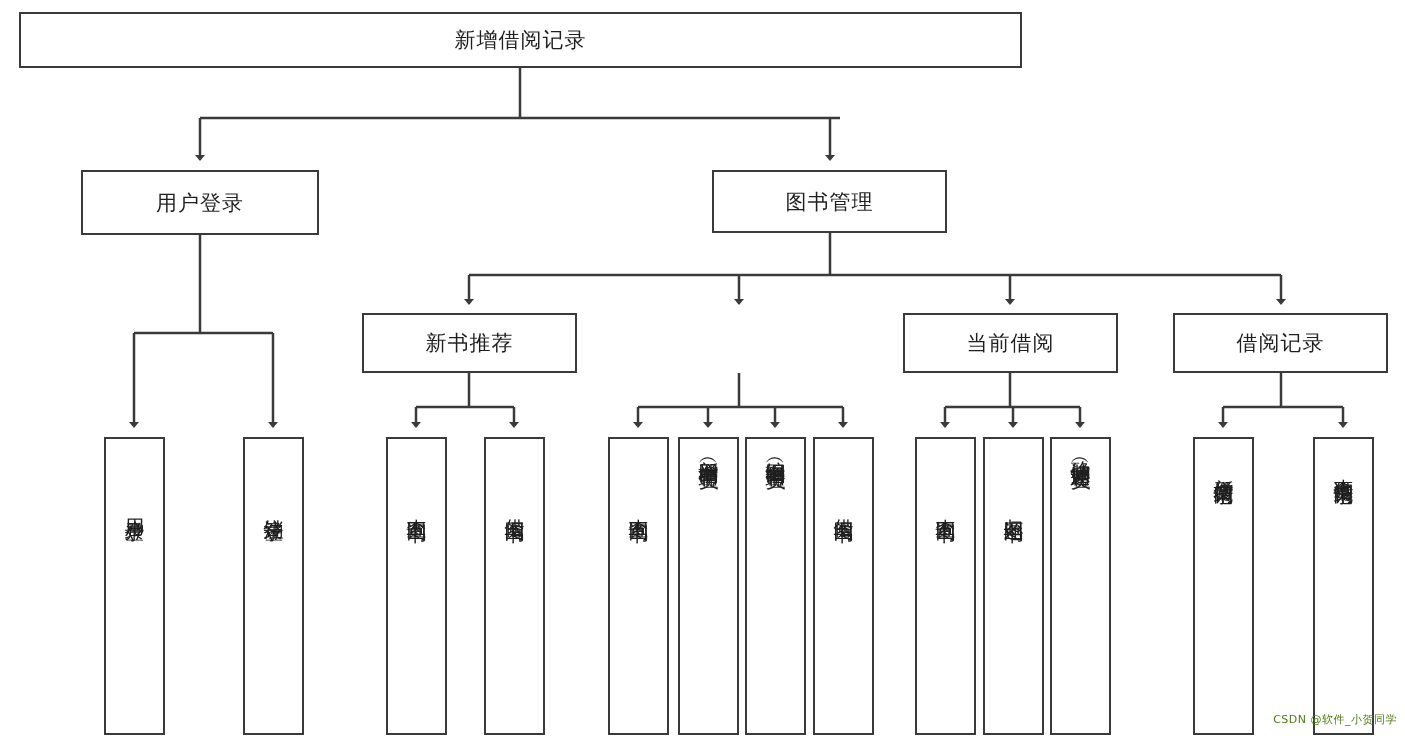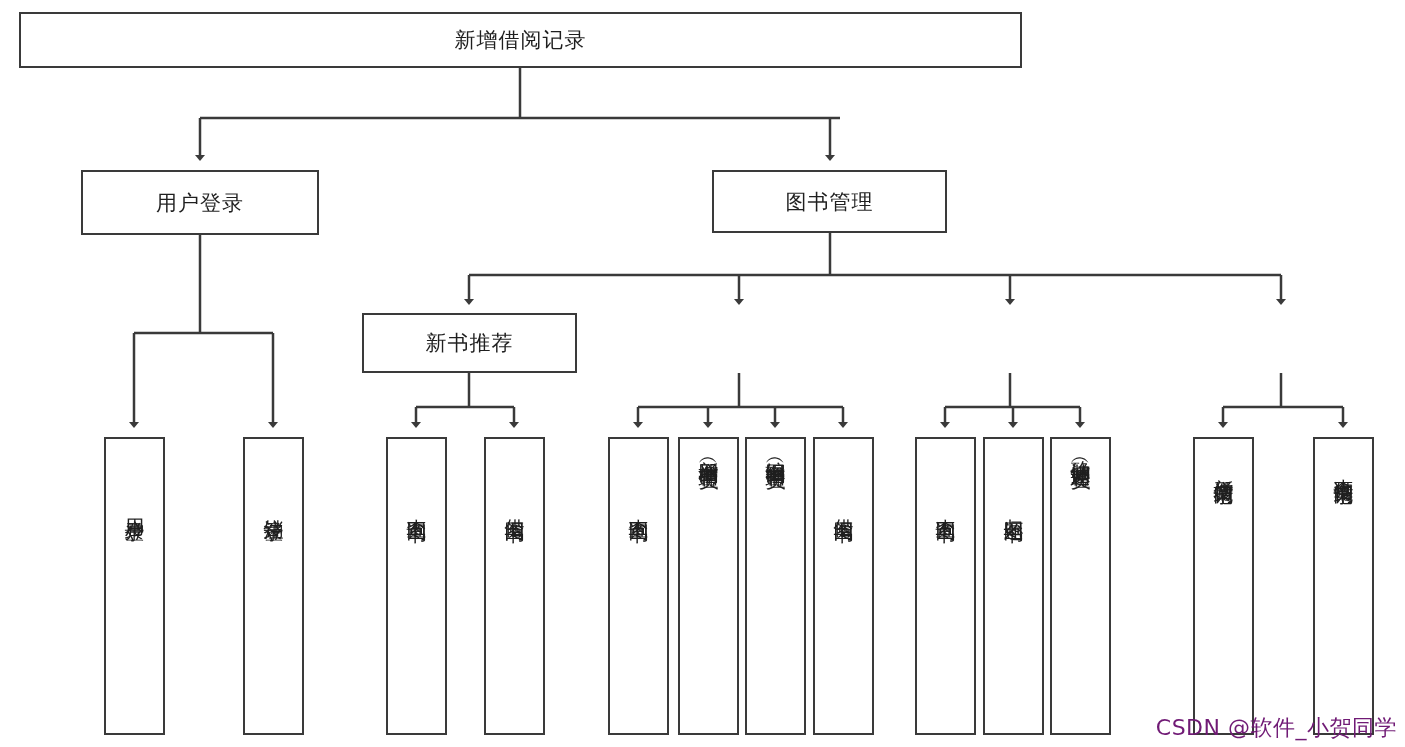--- a/index.html
+++ b/index.html
@@ -59,23 +59,23 @@
   }
   .node.v.pad-top .vtext {
     margin-top: 58px;
   }
   .node.v.pad-top2 .vtext {
     margin-top: 18px;
   }
   .watermark {
     position: absolute;
     right: 8px;
-    bottom: 4px;
-    font-size: 22px;
-    color: #701a75;
+    bottom: 20px;
+    font-size: 11px;
+    color: #4d7c0f;
     letter-spacing: 0.5px;
     white-space: nowrap;
   }
 </style>
 </head>
 <body>
 
 <div id="canvas">
 
   <svg id="edges" viewBox="0 0 1405 747" xmlns="http://www.w3.org/2000/svg">
@@ -135,20 +135,26 @@
   <div class="node h" style="left:81px; top:170px; width:238px; height:65px;">
     <span>用户登录</span>
   </div>
   <div class="node h" style="left:712px; top:170px; width:235px; height:63px;">
     <span>图书管理</span>
   </div>
 
   <div class="node h" style="left:362px; top:313px; width:215px; height:60px;">
     <span>新书推荐</span>
   </div>
+  <div class="node h" style="left:903px; top:313px; width:215px; height:60px;">
+    <span>当前借阅</span>
+  </div>
+  <div class="node h" style="left:1173px; top:313px; width:215px; height:60px;">
+    <span>借阅记录</span>
+  </div>
 
   <div class="node v pad-top" style="left:104px; top:437px; width:61px; height:298px;">
     <span class="vtext">用户登录</span>
   </div>
   <div class="node v pad-top" style="left:243px; top:437px; width:61px; height:298px;">
     <span class="vtext">注销登录</span>
   </div>
 
   <div class="node v pad-top" style="left:386px; top:437px; width:61px; height:298px;">
     <span class="vtext">查询图书</span>

